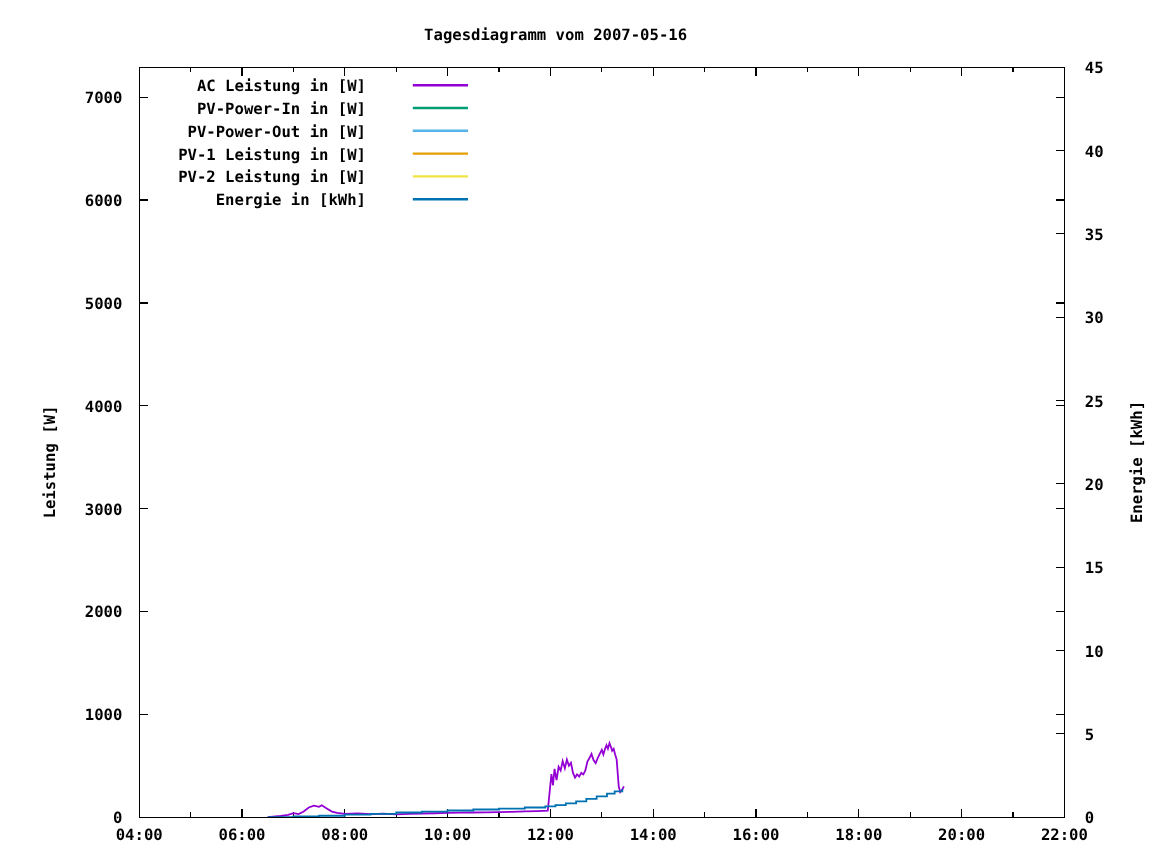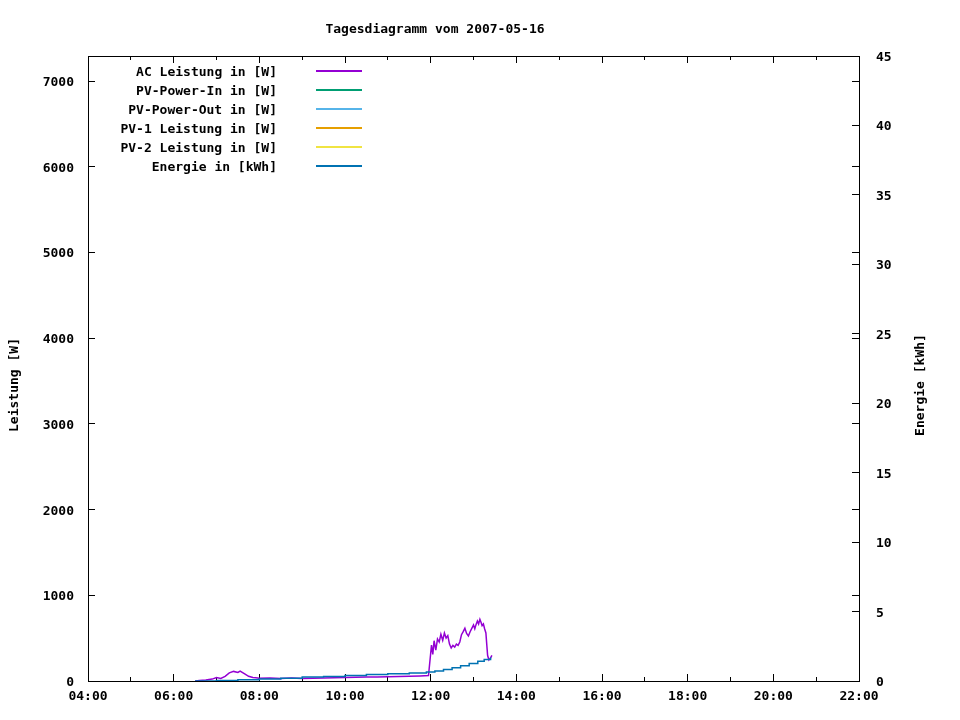--- a/index.html
+++ b/index.html
@@ -1,16 +1,16 @@
 <!DOCTYPE html>
 <html><head>
 <meta charset="utf-8">
 <style>
   html,body { margin:0; padding:0; background:#ffffff; }
-  .stage { width:856px; height:720px; position:relative; background:#ffffff; }
+  .stage { width:856px; height:720px; position:relative; background:#ffffff;margin-left:28px; }
   svg text {
     font-family: "DejaVu Sans Mono", "Liberation Mono", monospace;
     font-weight: bold;
     font-size: 13px;
     fill: #000000;
   }
 </style>
 </head>
 <body>
 

